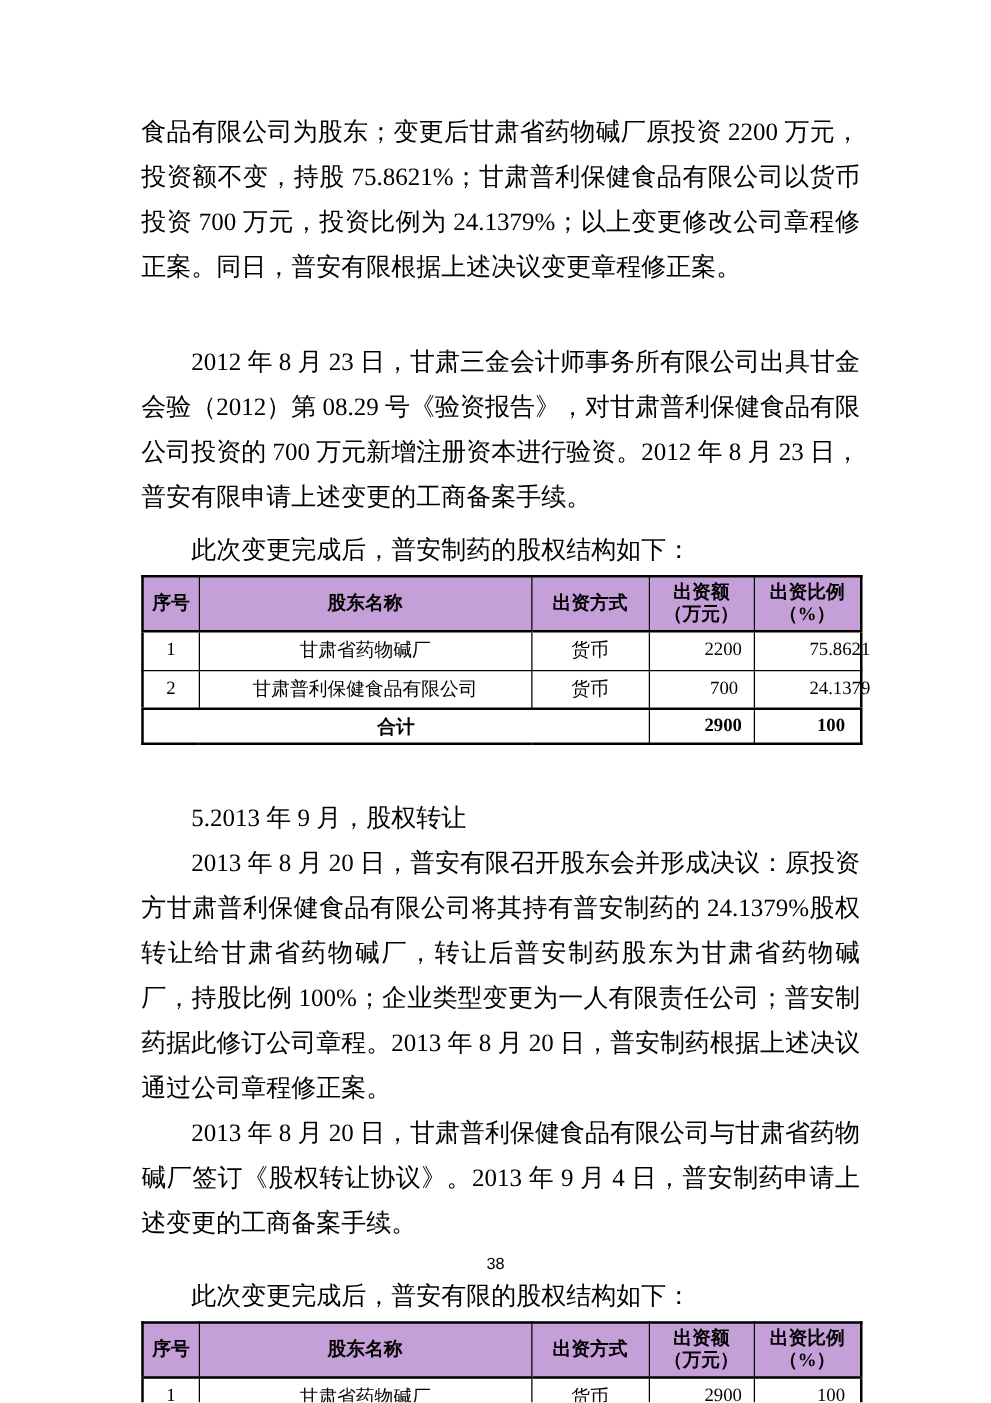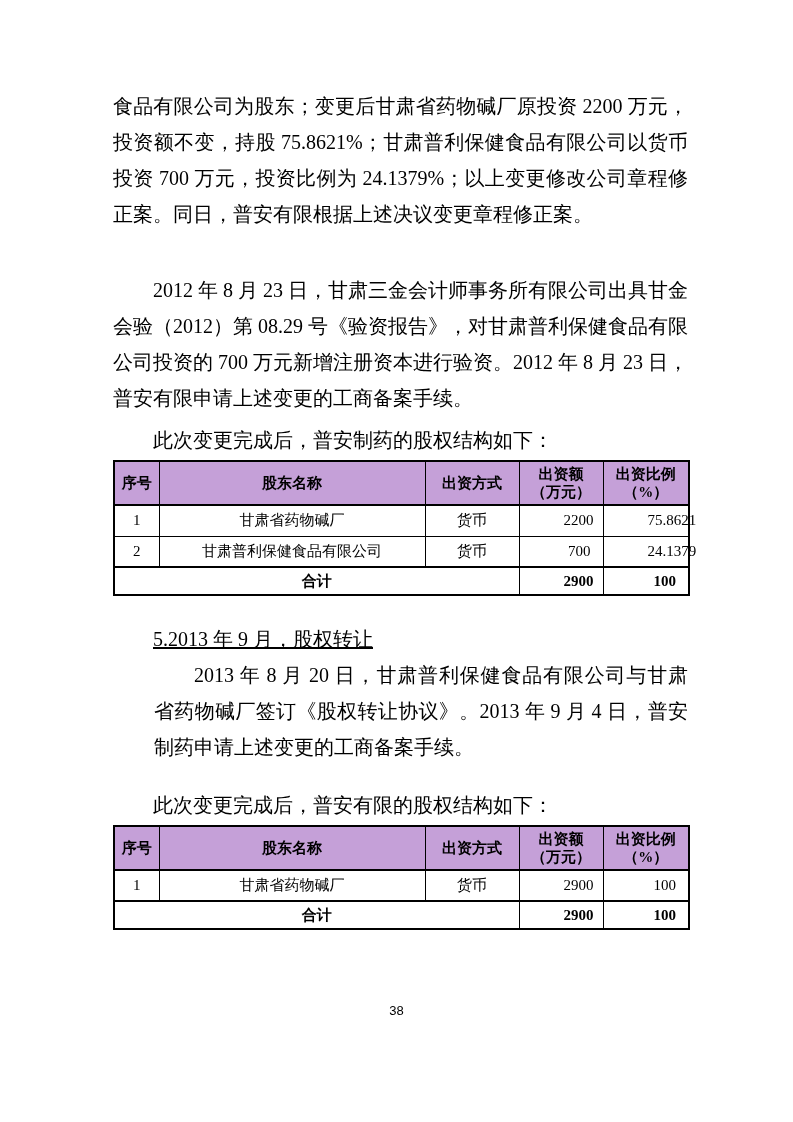--- a/index.html
+++ b/index.html
@@ -29,23 +29,23 @@
     line-height: 36px;
     text-align: justify;
     text-indent: 2em;
     margin: 0;
     color: var(--text);
   }
   .no-indent { text-indent: 0; }
   .p1 { min-height: 144px; margin-bottom: 6px; }
   .p2 { min-height: 108px; margin-top: 40px; }
   .p3 { min-height: 36px; margin-top: 6px; font-family: Liberation Serif, serif; }
-  .heading { margin-top: 25px; min-height: 36px; text-decoration: underline; }
+  .heading { margin-top: 41px; min-height: 36px; }
   .p4 { min-height: 180px; }
-  .p5 { min-height: 72px; margin-left: 41px; }
+  .p5 { min-height: 72px; }
   .p6 { min-height: 36px; margin-top: 22px; }
 
   table.equity {
     width: 100%;
     border-collapse: collapse;
     table-layout: fixed;
     border: 2px solid var(--table-border);
     margin-top: 2px;
   }
   table.equity th {
@@ -139,20 +139,21 @@
         <tr class="total">
           <td colspan="3">合计</td>
           <td class="num">2900</td>
           <td class="num">100</td>
         </tr>
       </tbody>
     </table>
 
     <p class="para heading">5.2013 年 9 月，股权转让</p>
 
+    <p class="para p4">2013 年 8 月 20 日，普安有限召开股东会并形成决议：原投资方甘肃普利保健食品有限公司将其持有普安制药的 24.1379%股权转让给甘肃省药物碱厂，转让后普安制药股东为甘肃省药物碱厂，持股比例 100%；企业类型变更为一人有限责任公司；普安制药据此修订公司章程。2013 年 8 月 20 日，普安制药根据上述决议通过公司章程修正案。</p>
 
     <p class="para p5">2013 年 8 月 20 日，甘肃普利保健食品有限公司与甘肃省药物碱厂签订《股权转让协议》。2013 年 9 月 4 日，普安制药申请上述变更的工商备案手续。</p>
 
     <p class="para p6">此次变更完成后，普安有限的股权结构如下：</p>
 
     <table class="equity">
       <colgroup>
         <col style="width:45px">
           <col style="width:266px">
           <col style="width:94px">

